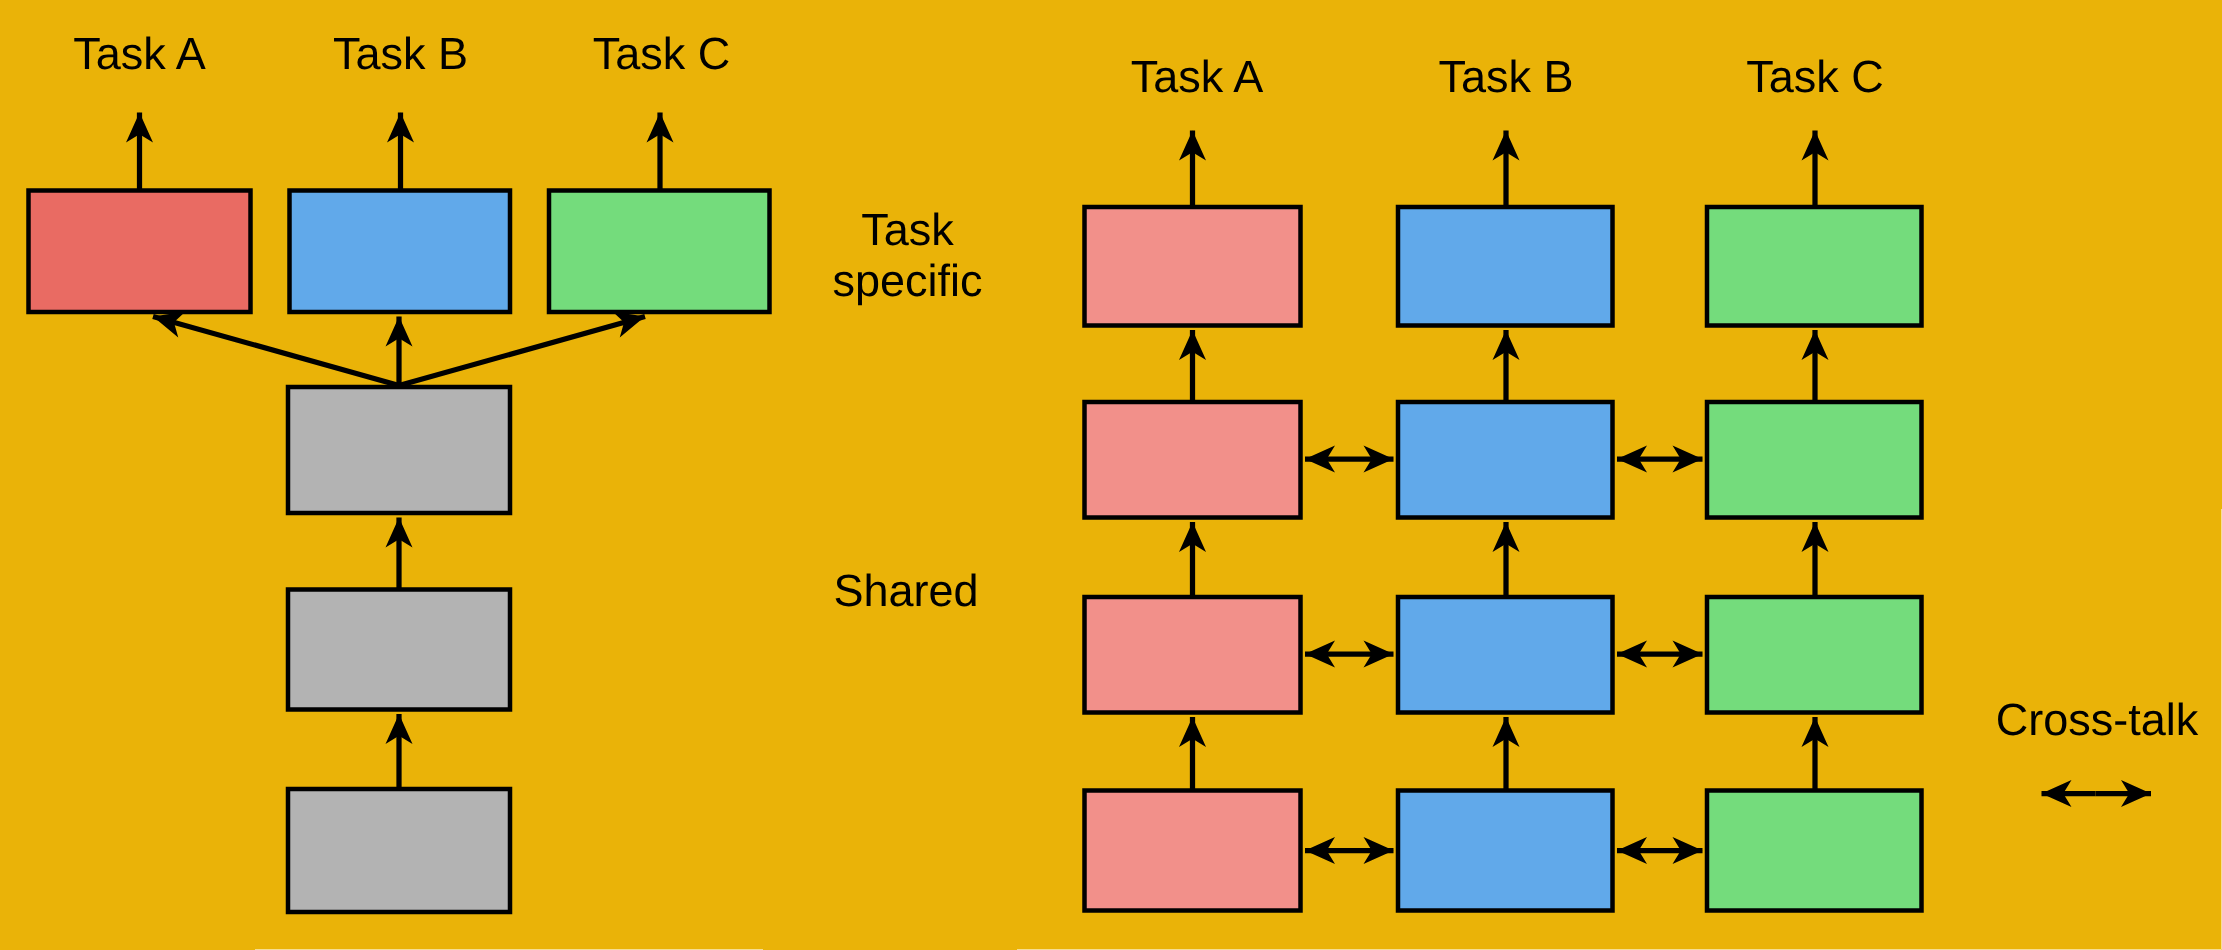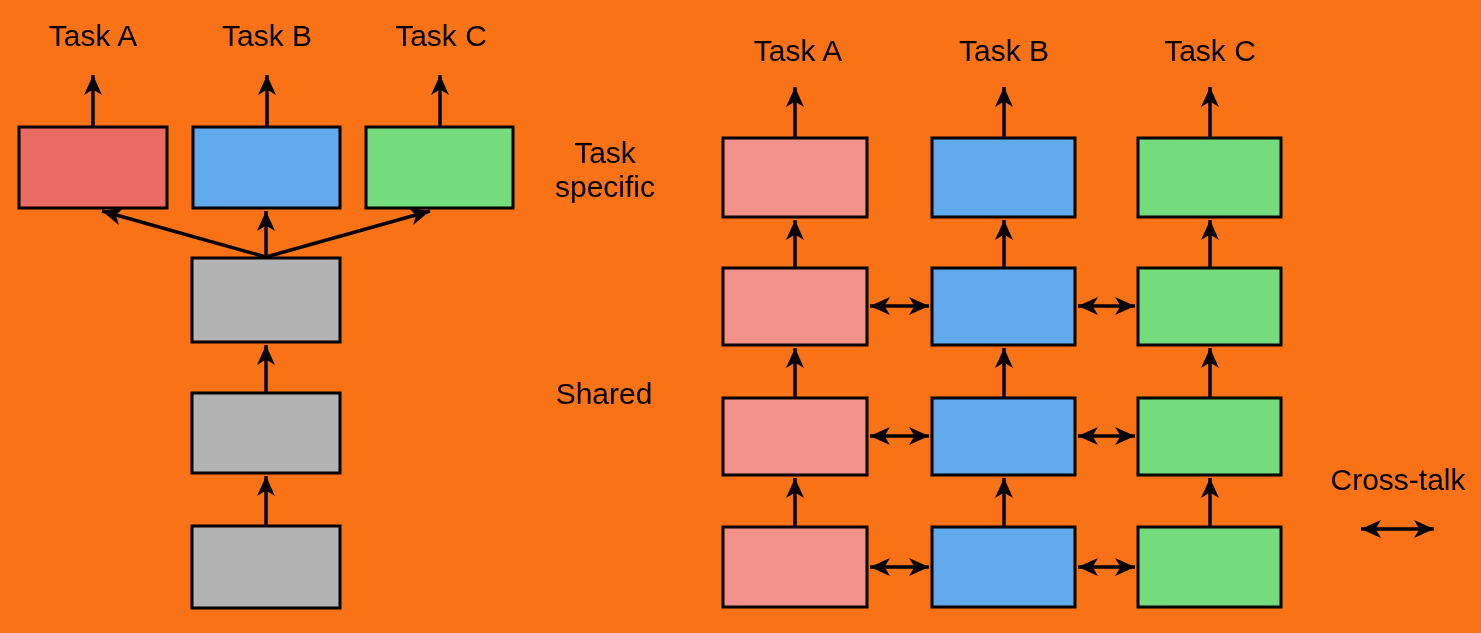--- a/index.html
+++ b/index.html
@@ -1,20 +1,20 @@
 <!DOCTYPE html>
 <html><head>
 <meta charset="utf-8">
 <style>
   html, body { margin: 0; padding: 0; background: #ffffff; }
   .canvas {
     position: relative;
     width: 1481px;
     height: 633px;
-    background: #f97316;
+    background: #eab308;
     overflow: hidden;
   }
   svg { display: block; }
   .box { stroke: #000000; stroke-width: 3px; }
   .stem { stroke-width: 3.5px; fill: none; }
   .lbl {
     font-family: "Liberation Sans", sans-serif;
     font-size: 30px;
   }
 </style>

